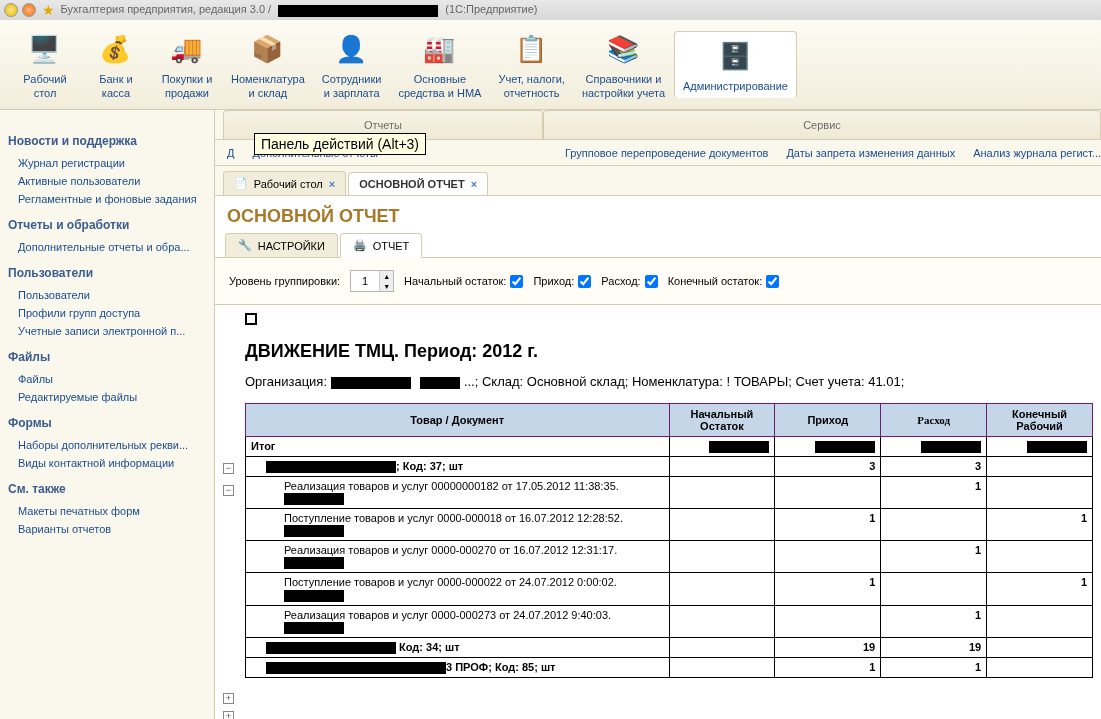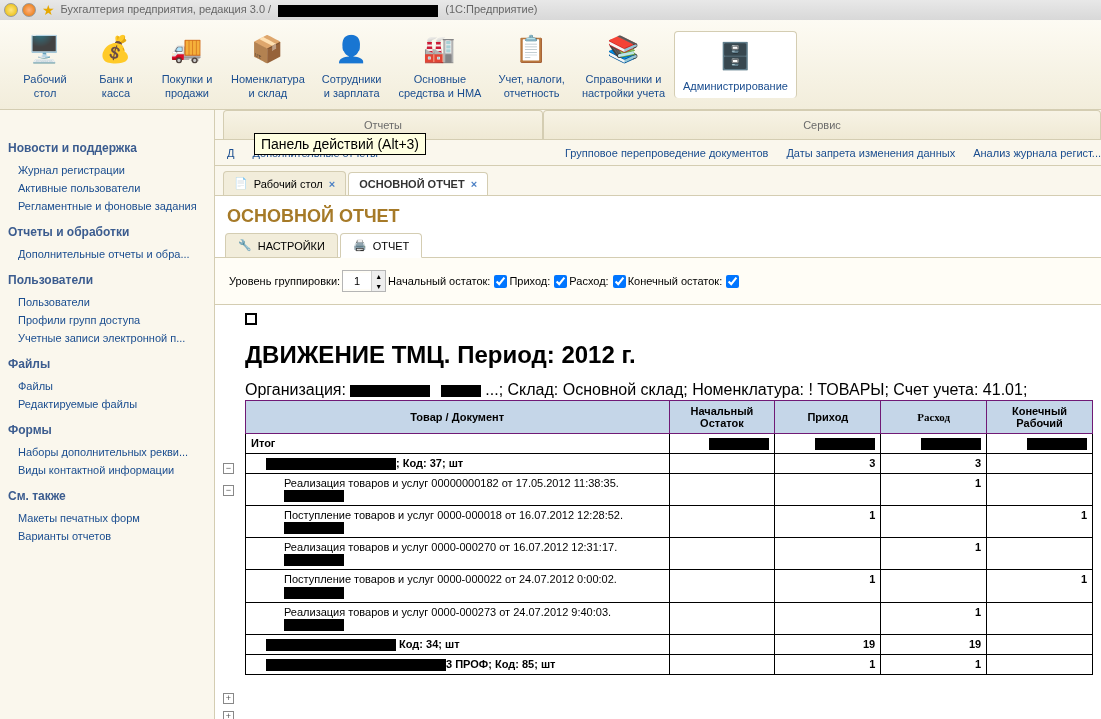--- a/index.html
+++ b/index.html
@@ -19,21 +19,21 @@
 .mt-item { display: flex; flex-direction: column; align-items: center; justify-content: center; padding: 4px 8px; cursor: pointer; text-align: center; font-size: 11px; color: #1a4d8f; line-height: 1.2; border-radius: 4px; min-width: 70px; }
 .mt-item.active { background: #fff; border: 1px solid #d4cdb2; border-bottom: none; }
 .mt-icon { width: 40px; height: 40px; margin-bottom: 4px; display: flex; align-items: center; justify-content: center; font-size: 26px; }
 
 
 .content { display: flex; height: calc(100% - 110px); }
 
 
 .sidebar { width: 215px; background: #faf7ed; border-right: 1px solid #d4cdb2; padding: 10px 8px; overflow: hidden; }
 .sb-heading { font-weight: bold; color: #3b5c8f; font-size: 12px; margin: 10px 0 6px; }
-.sb-heading:first-child { margin-top: 21px; }
+.sb-heading:first-child { margin-top: 14px; }
 .sb-link { color: #1a4d8f; font-size: 11px; padding: 3px 0 3px 10px; cursor: pointer; white-space: nowrap; overflow: hidden; text-overflow: ellipsis; }
 
 
 .main { flex: 1; display: flex; flex-direction: column; background: #faf7ed; overflow: hidden; }
 
 
 .sectabs { height: 30px; display: flex; align-items: stretch; border-bottom: 1px solid #d4cdb2; padding-left: 8px; text-align: right; }
 .sectab-grp { flex: 1; border: 1px solid #d4cdb2; border-bottom: none; border-radius: 4px 4px 0 0; background: linear-gradient(#f7f3e5, #efe9d4); display: flex; align-items: center; justify-content: center; font-size: 11px; color: #6b6b6b; position: relative; }
 .sectab-links { height: 26px; display: flex; align-items: center; padding: 0 12px; gap: 18px; border-bottom: 1px solid #d4cdb2; font-size: 11px; color: #1a4d8f; }
 .sectab-links .stl { cursor: pointer; white-space: nowrap; }
@@ -45,30 +45,30 @@
 .doctab.active { background: #fff; font-weight: bold; color: #333; }
 .doctab .x { color: #4a7fc4; font-weight: bold; cursor: pointer; }
 
 
 .report { flex: 1; background: #fff; margin: 0 0 0 0; border-top: none; display: flex; flex-direction: column; overflow: hidden; }
 .rep-title { font-size: 18px; font-weight: bold; color: #a67a28; padding: 10px 12px 6px; }
 .rep-subtabs { display: flex; gap: 2px; padding: 0 10px; border-bottom: 1px solid #d4cdb2; }
 .rep-subtab { display: flex; align-items: center; gap: 6px; padding: 5px 12px; border: 1px solid #d4cdb2; border-bottom: none; border-radius: 4px 4px 0 0; background: #f2eddb; font-size: 11px; cursor: pointer; }
 .rep-subtab.active { background: #fff; border-bottom: 1px solid #fff; margin-bottom: -1px; }
 
-.rep-controls { padding: 12px 14px; display: flex; align-items: center; gap: 2px; background: #fffdf6; font-size: 11px; }
+.rep-controls { padding: 12px 14px; display: flex; align-items: center; gap: 10px; background: #fffdf6; font-size: 11px; }
 .rep-controls label { display: flex; align-items: center; gap: 4px; }
 .spin { display: inline-flex; align-items: center; border: 1px solid #b5b5b5; }
 .spin input { width: 28px; border: none; text-align: center; font-size: 11px; padding: 2px; }
 .spin .spb { width: 14px; height: 10px; background: #eee; border-left: 1px solid #ccc; font-size: 7px; display: flex; align-items: center; justify-content: center; cursor: pointer; }
 .spin .spcol { display: flex; flex-direction: column; }
 
 .rep-scroll { flex: 1; overflow: auto; background: #fff; padding: 8px 8px 8px 30px; position: relative; border-top: 1px solid #d4cdb2; }
-.rep-h1 { font-size: 24px; font-weight: bold; margin: 8px 0 12px; }
-.rep-desc { font-size: 16px; margin-bottom: 1px; }
+.rep-h1 { font-size: 18px; font-weight: bold; margin: 8px 0 12px; }
+.rep-desc { font-size: 13px; margin-bottom: 14px; }
 .redact { display: inline-block; background: #000; height: 12px; vertical-align: middle; }
 
 table.data { border-collapse: collapse; width: 100%; font-size: 11px; }
 table.data th { background: #c5d6e8; border: 1px solid #701a75; padding: 4px; font-weight: bold; text-align: center; }
 table.data td { border: 1px solid #000; padding: 3px 5px; vertical-align: top; }
 table.data td.num { text-align: right; font-weight: bold; }
 table.data tr.total td { font-weight: bold; }
 .tree-btn { position: absolute; left: 8px; width: 11px; height: 11px; border: 1px solid #888; background: #fff; font-size: 9px; line-height: 9px; text-align: center; cursor: pointer; color: #555; }
 .checkbox-sq { width: 12px; height: 12px; border: 2px solid #000; display: inline-block; margin-bottom: 6px; }
 

